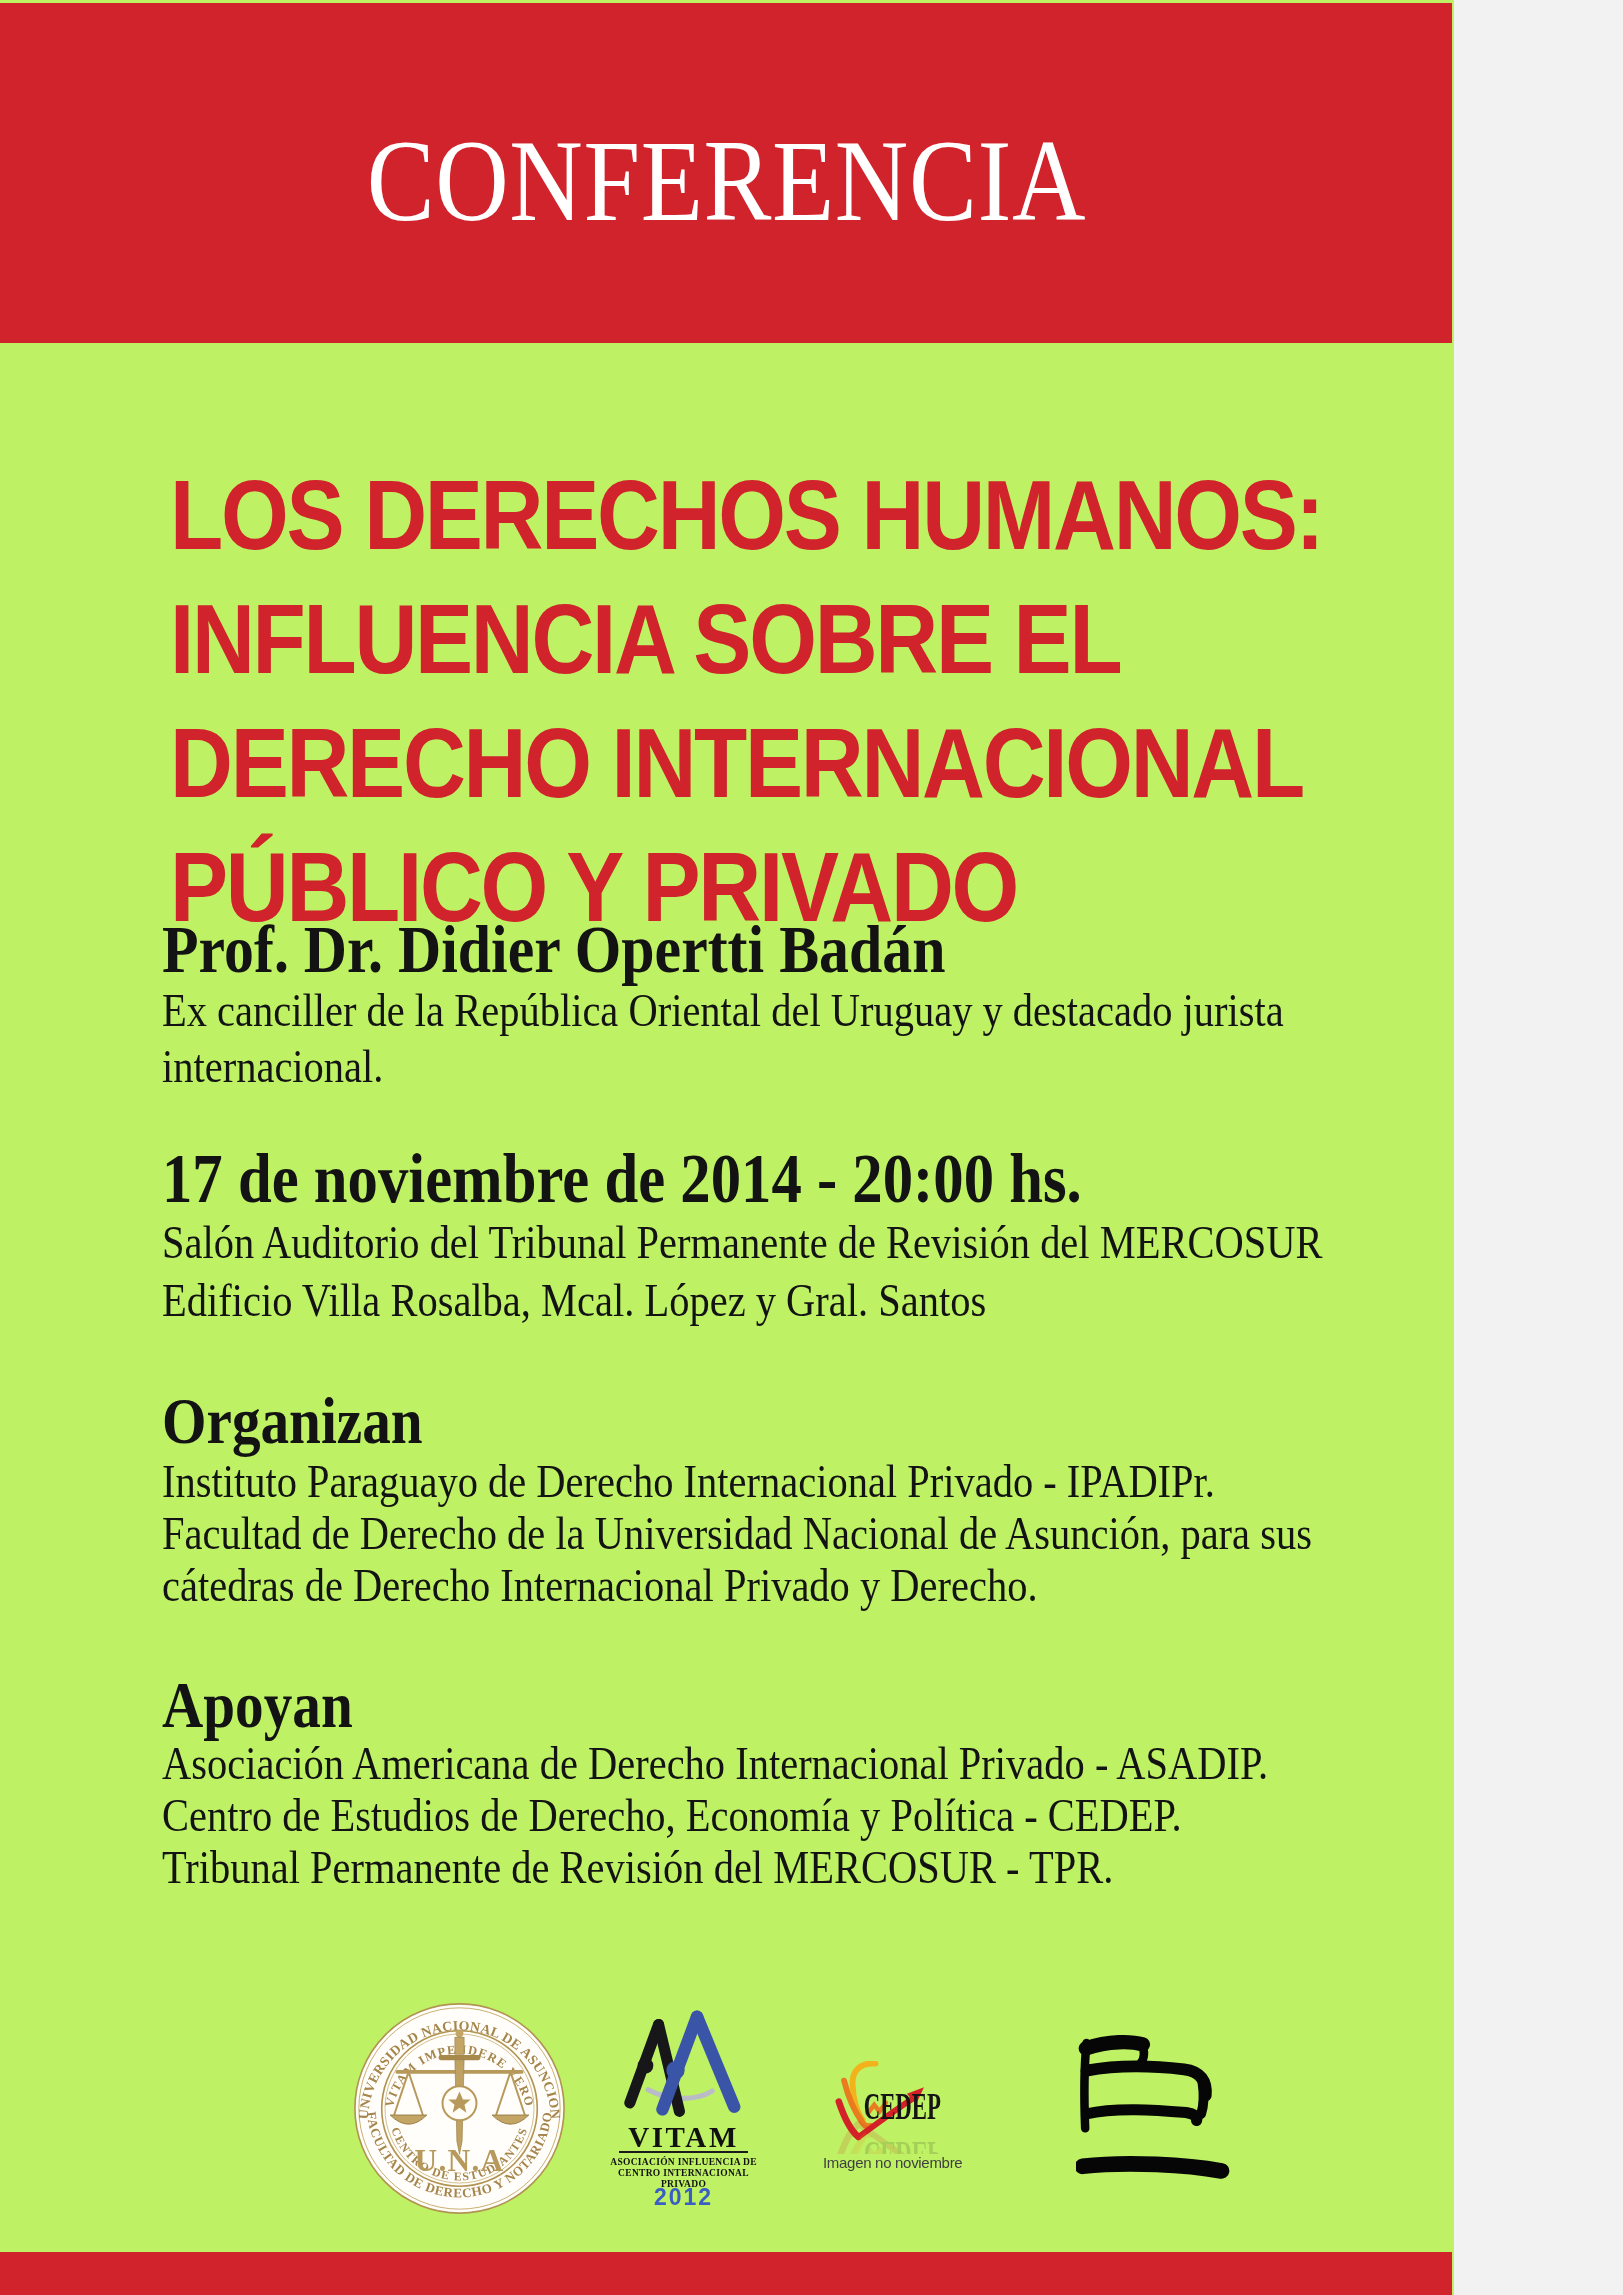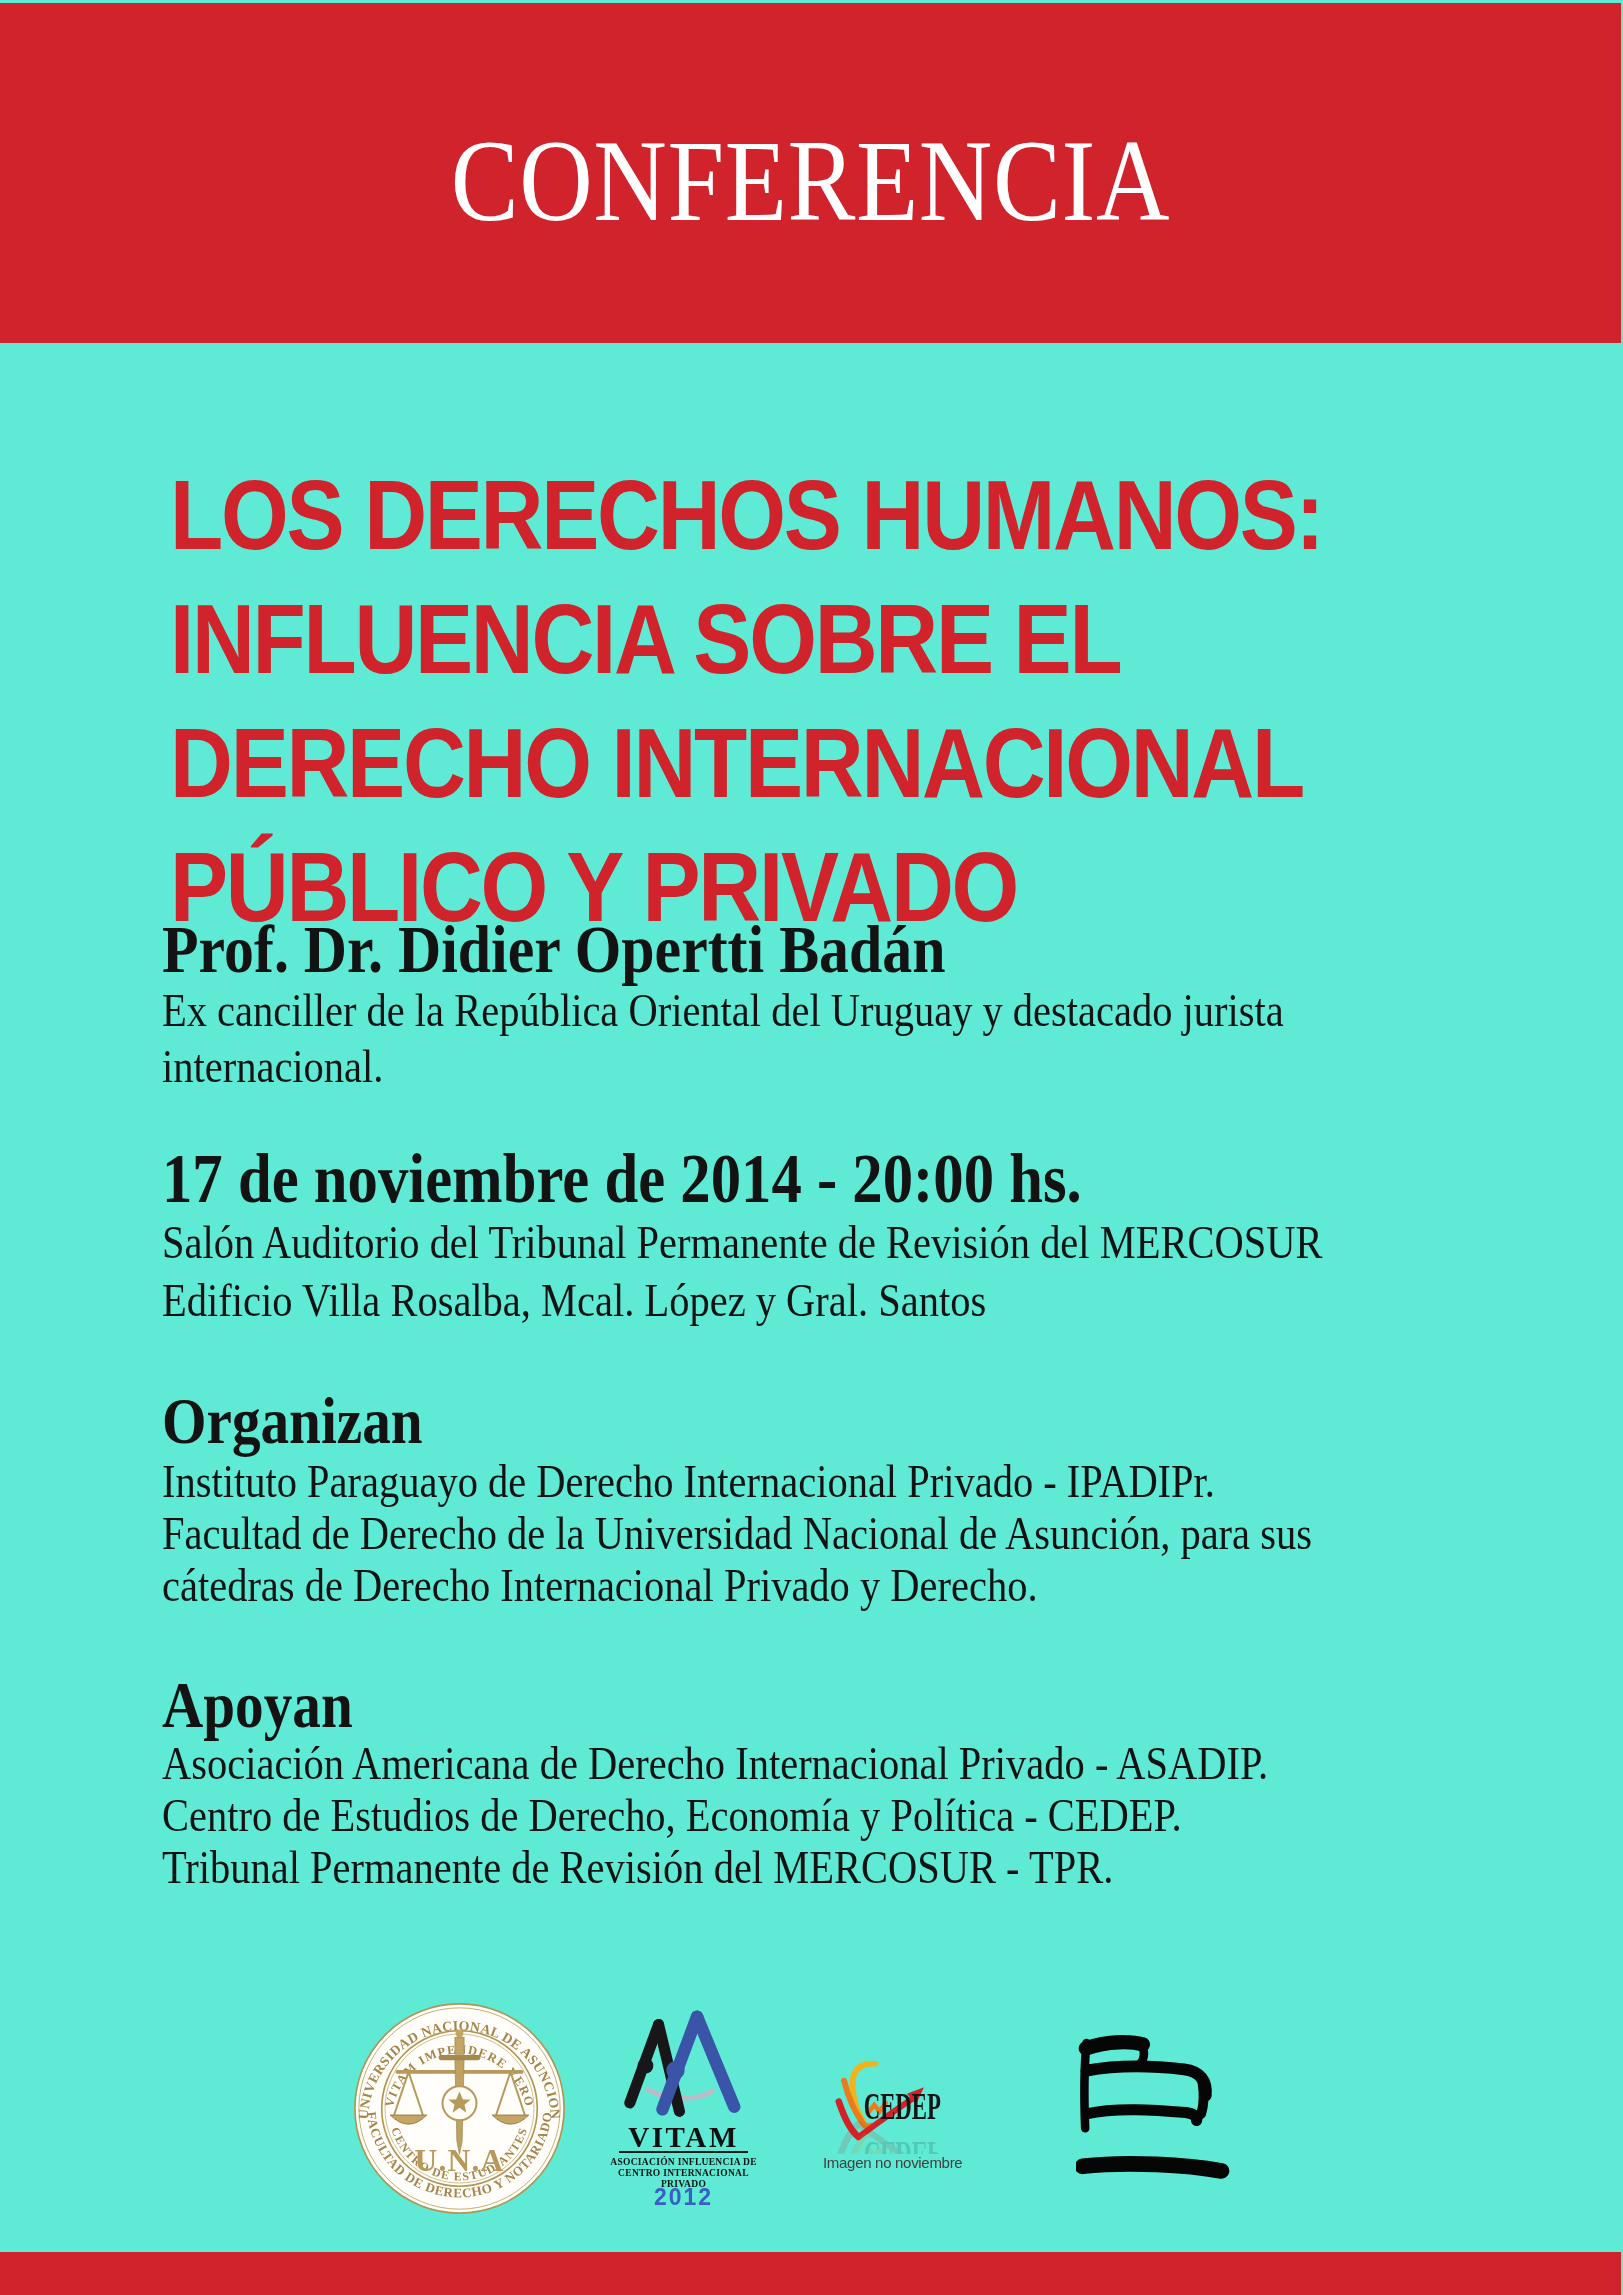--- a/index.html
+++ b/index.html
@@ -7,22 +7,22 @@
     --ink:#131313;
     --gold:#b7995b;
     --gold-dark:#a5854a;
     --asadip-blue:#3a55a8;
     --year-blue:#3b5ec4;
   }
   *{margin:0;padding:0;box-sizing:border-box;}
   html,body{background:#f2f2f2;}
   .poster{
     position:relative;
-    width:1623px;height:2295px;
-    background:#5eead4;
+    width:1454px;height:2295px;
+    background:#bef264;
     overflow:hidden;
     font-family:"Liberation Serif", serif;
     color:var(--ink);
   }
   
   .band-top{
     position:absolute;left:0;top:2.6px;right:2px;height:340px;
     background:var(--red);
   }
   .conf-title{

